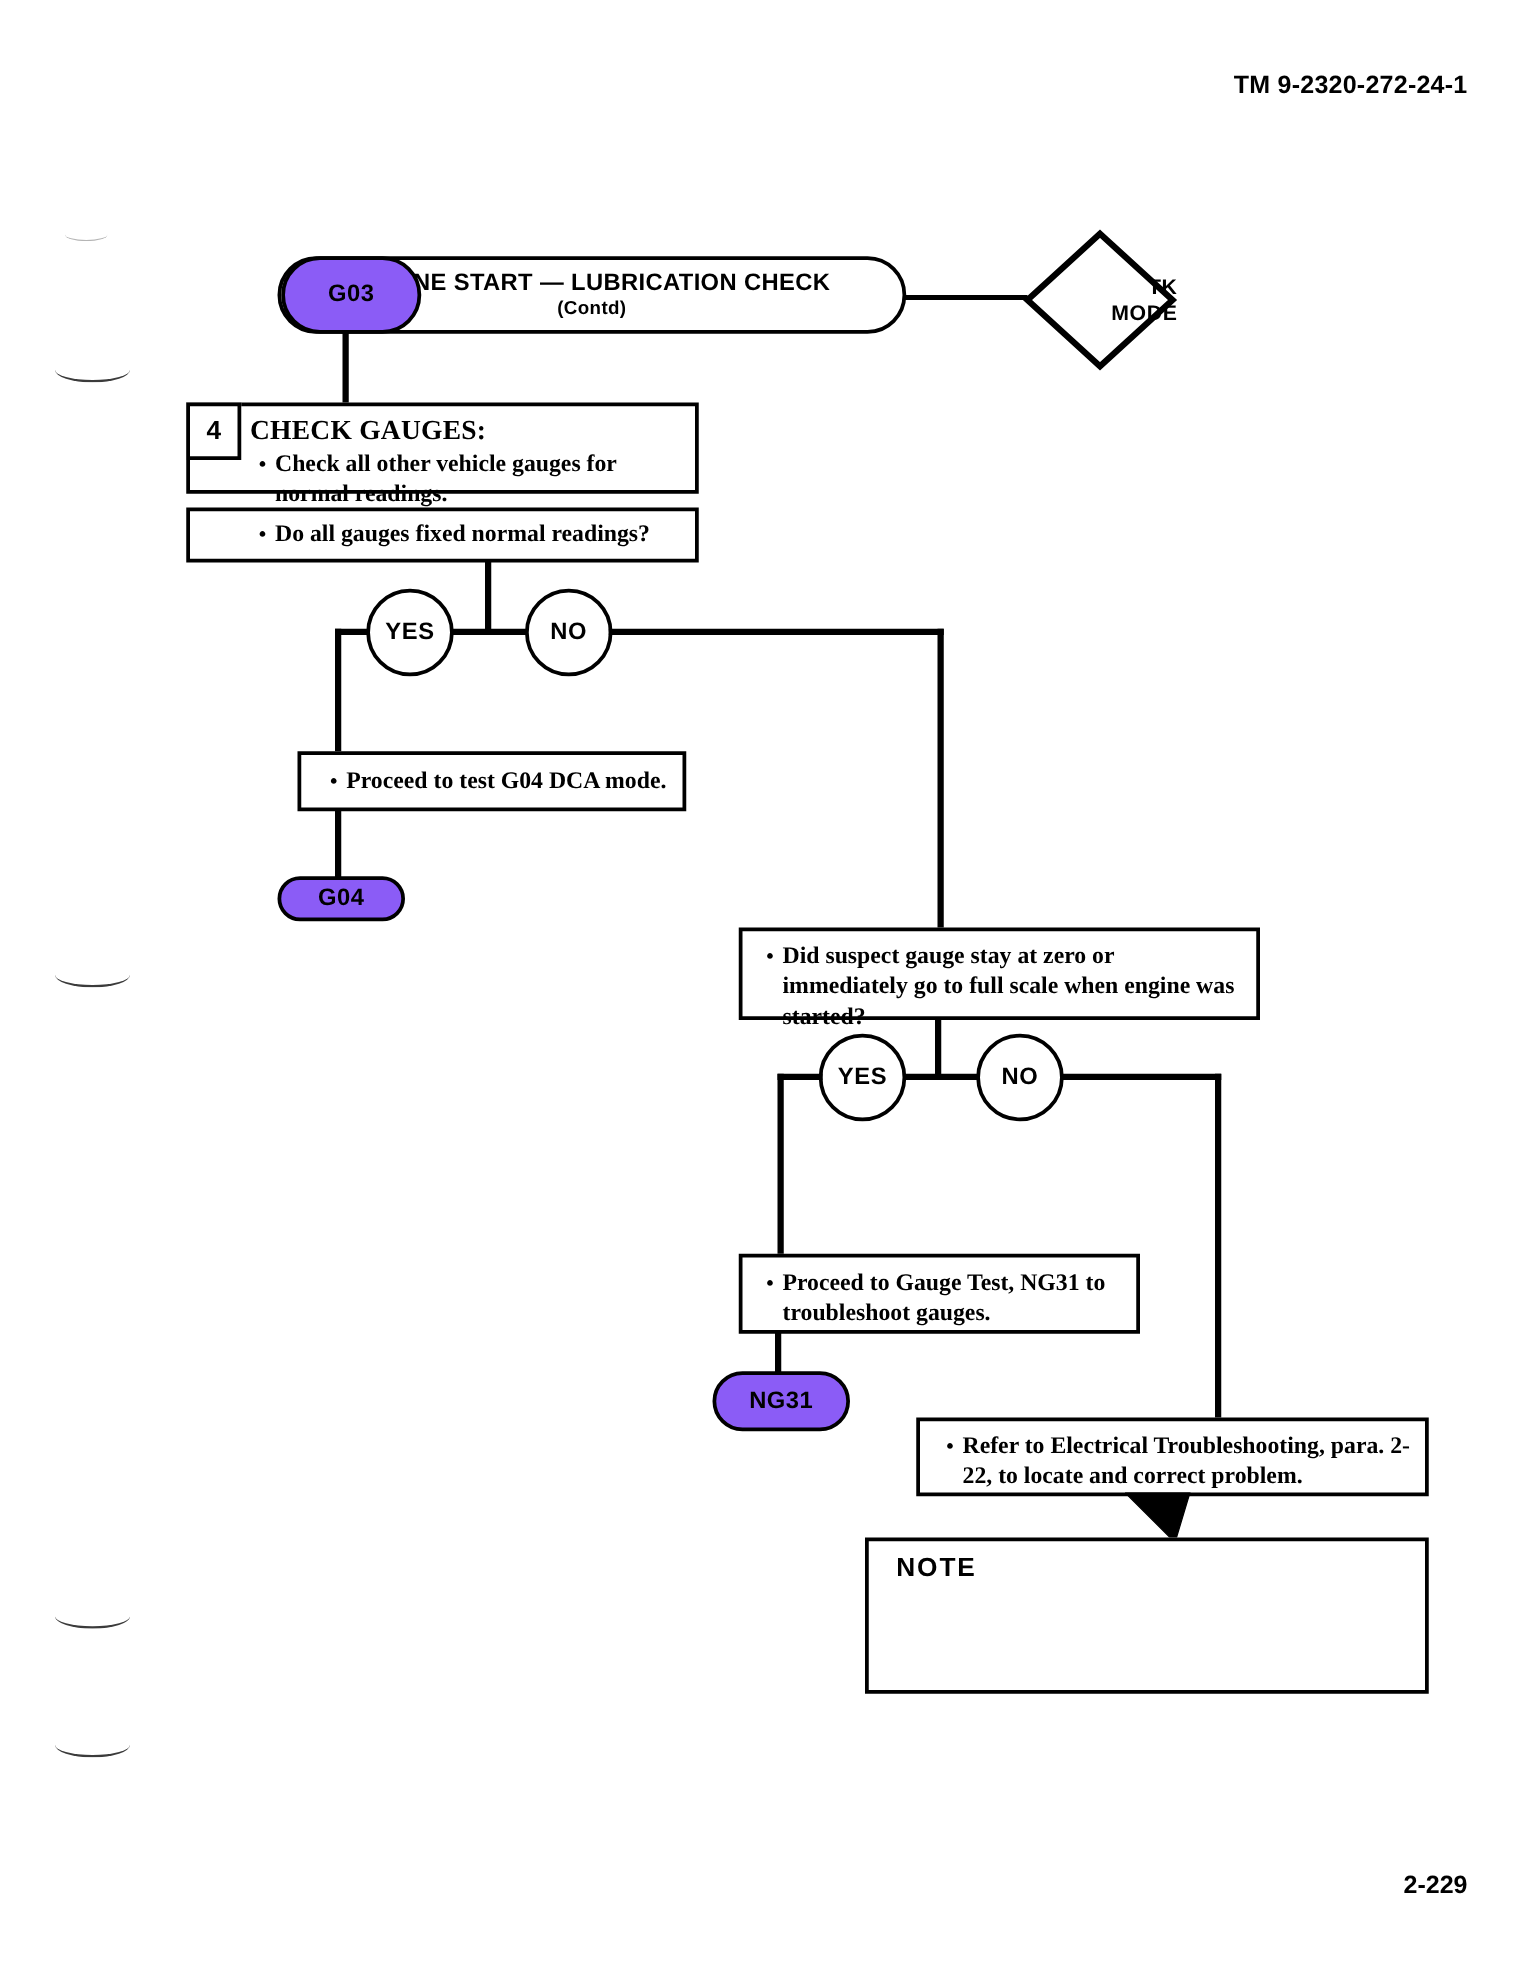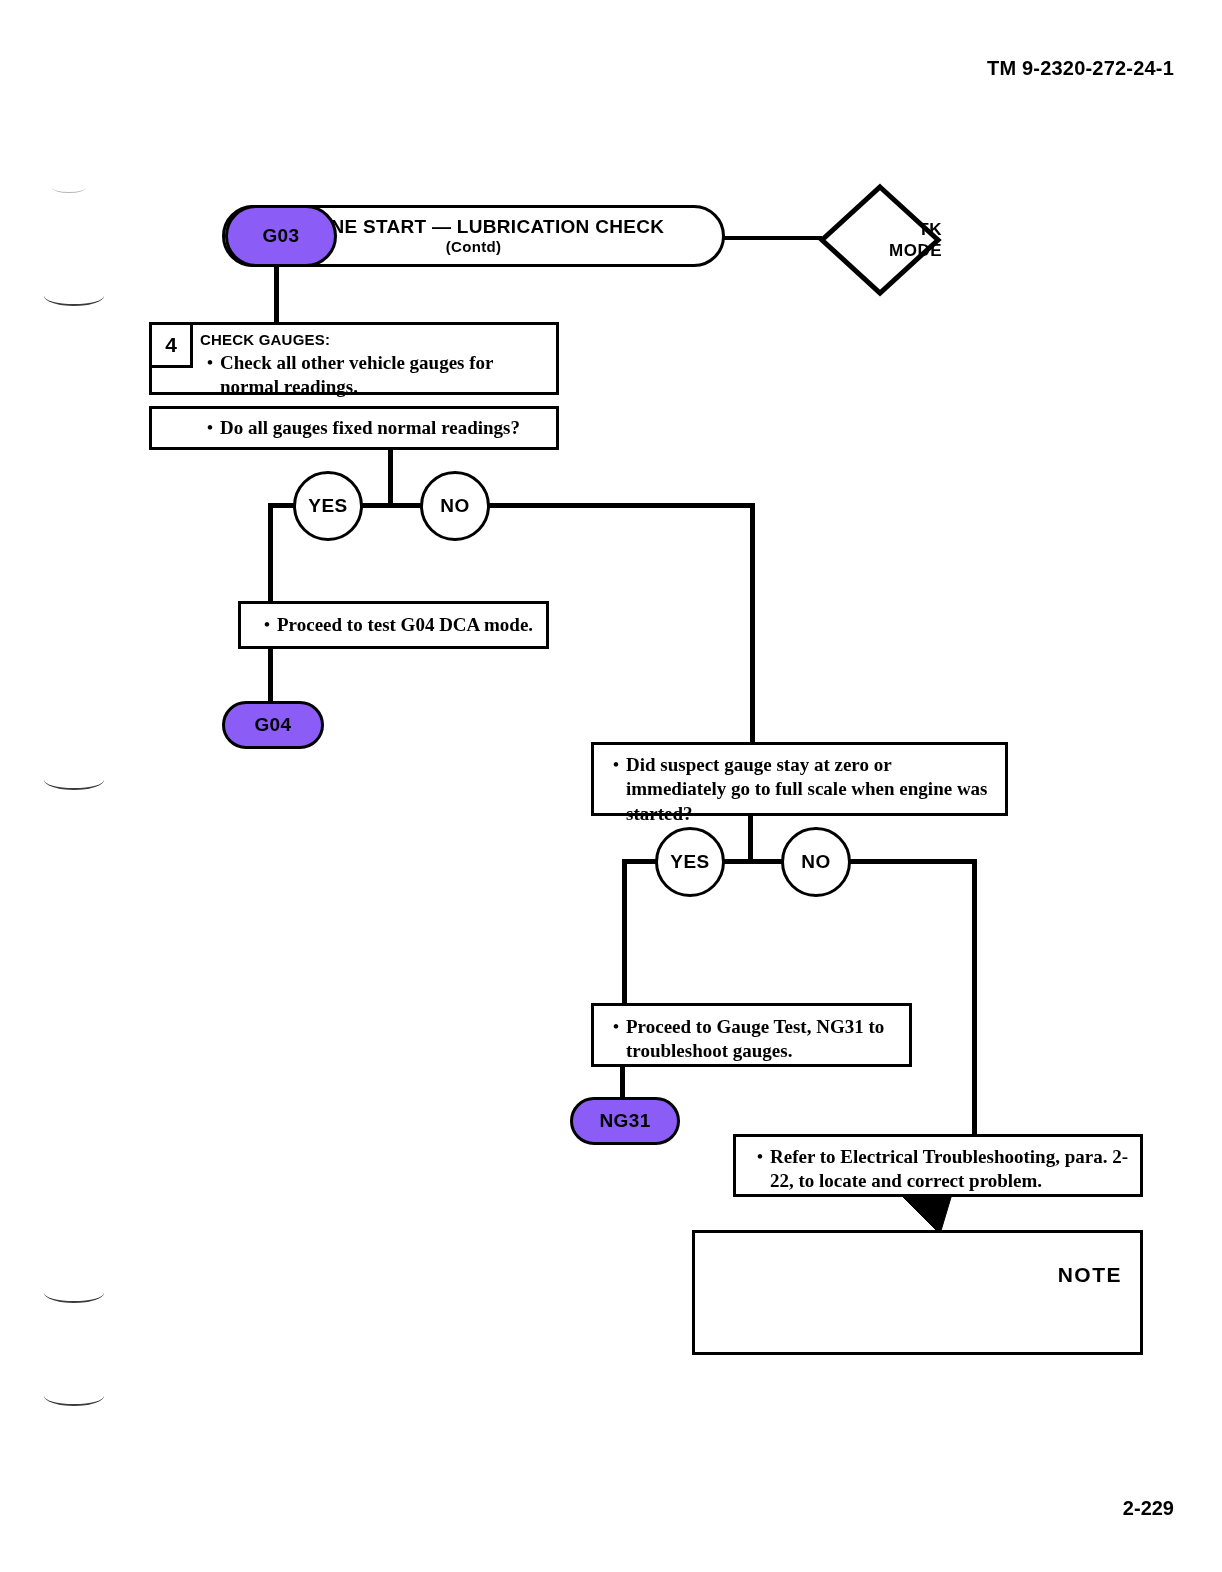--- a/index.html
+++ b/index.html
@@ -155,50 +155,49 @@
     box-sizing: border-box;
     background: #ffffff;
     display: flex;
     align-items: center;
     justify-content: center;
     font-family: "Liberation Sans", sans-serif;
     font-weight: bold;
     font-size: 21px;
   }
   .step-head {
-    font-family: Liberation Sans, sans-serif;
-    font-weight: bold;
-    font-size: 15px;
+    font-family: Liberation Serif, serif;
+    font-weight: bold;
+    font-size: 22px;
     letter-spacing: 0.2px;
   }
   .bullet-row {
     display: flex;
     align-items: flex-start;
     font-family: "Liberation Serif", serif;
     font-weight: bold;
     font-size: 19px;
     line-height: 1.28;
   }
   .bullet-row .dot {
     flex: 0 0 auto;
     width: 20px;
     text-align: center;
     font-size: 17px;
     line-height: 1.45;
   }
   .bullet-row .txt { flex: 1 1 auto; }
 
   .note-title {
-    text-align: right;
+    text-align: left;
     font-family: "Liberation Sans", sans-serif;
     font-weight: bold;
     font-size: 21px;
     letter-spacing: 1.5px;
     margin-bottom: 6px;
-    margin-top: 20px;
   }
   .note-body {
     font-family: "Liberation Serif", serif;
     font-weight: bold;
     font-size: 19px;
     line-height: 1.3;
   }
   .tail svg { display: block; }
 </style>
 </head>
@@ -280,21 +279,21 @@
 
   <div class="box" style="left:238px; top:601px; width:311px; height:48px;">
     <div class="bullet-row" style="position:absolute; left:16px; top:9px; right:8px;">
       <span class="dot">•</span>
       <span class="txt">Proceed to test G04 DCA mode.</span>
     </div>
   </div>
 
   <div class="line" style="left:268px; top:647px; width:5px; height:56px;"></div>
 
-  <div class="capsule" style="left:222px; top:701px; width:102px; height:48px;">
+  <div class="capsule" style="left:222px; top:701px; width:102px; height:36px;">
     <span>G04</span>
   </div>
 
   <div class="box" style="left:591px; top:742px; width:417px; height:74px;">
     <div class="bullet-row" style="position:absolute; left:12px; top:8px; right:10px;">
       <span class="dot">•</span>
       <span class="txt">Did suspect gauge stay at zero or immediately go to full scale when engine was started?</span>
     </div>
   </div>
 

